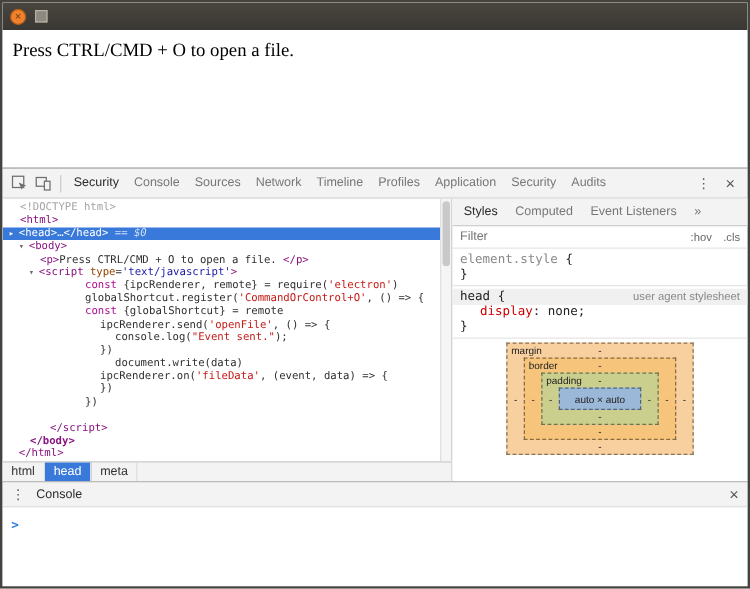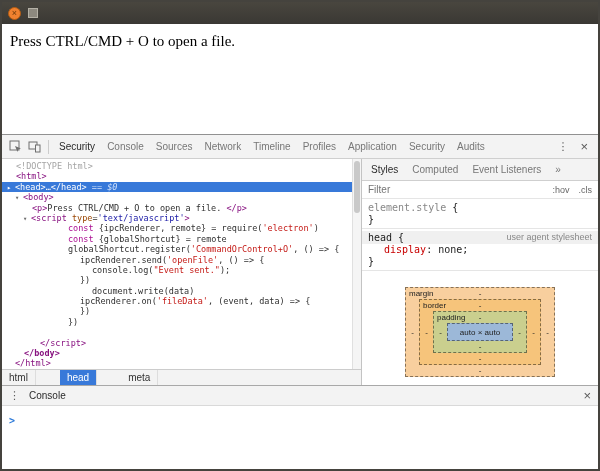--- a/index.html
+++ b/index.html
@@ -43,21 +43,21 @@
   .tk-kw { color: #aa0d91; }
   .tk-str { color: #c41a16; }
   .suffix { color: #888; font-style: italic; }
   .trow.sel { background: #3879d9; }
   .trow.sel span { color: #fff; }
   .trow.sel .suffix { color: #cfe0fa; }
 
   .tree-scrollbar { position: absolute; top: 0; right: 0; bottom: 0; width: 9px; background: #f5f5f5; border-left: 1px solid #e0e0e0; }
   .tree-scrollbar .thumb { position: absolute; top: 2px; left: 1px; width: 6px; height: 52px; background: #c9c9c9; border-radius: 4px; }
 
-  .breadcrumb { flex: 0 0 16px; background: #f3f3f3; border-top: 1px solid #ccc; display: flex; align-items: stretch; font-size: 10px; color: #333; gap: 24px; }
+  .breadcrumb { flex: 0 0 16px; background: #f3f3f3; border-top: 1px solid #ccc; display: flex; align-items: stretch; font-size: 10px; color: #333; }
   .crumb { padding: 0 7px; display: flex; align-items: center; border-right: 1px solid #ddd; }
   .crumb.sel { background: #3879d9; color: #fff; }
 
   
   .styles-panel { flex: 1; display: flex; flex-direction: column; background: #fff; min-width: 0; }
   .styles-tabs { flex: 0 0 22px; background: #f3f3f3; border-bottom: 1px solid #cfcfcf; display: flex; align-items: center; padding: 0 2px; }
   .styles-tab { font-size: 10px; color: #777; padding: 0 7px; }
   .styles-tab.active { color: #2b2b2b; }
   .filter-row { flex: 0 0 18px; border-bottom: 1px solid #e5e5e5; display: flex; align-items: center; padding: 0 6px; }
   .filter-input { border: none; outline: none; font-size: 10px; flex: 1; min-width: 0; color: #333; background: transparent; font-family: "Liberation Sans", sans-serif; }
@@ -68,21 +68,21 @@
   .rule-head { display: flex; align-items: center; padding: 0 6px; height: 13px; line-height: 13px; white-space: pre; }
   .rule-head.gray { background: #f0f0f0; }
   .sel-name.muted { color: #888; }
   .note { margin-left: auto; color: #888; font-size: 9px; font-family: "Liberation Sans", sans-serif; white-space: nowrap; }
   .prop { padding: 0 6px 0 22px; height: 12px; line-height: 12px; white-space: pre; }
   .pname { color: #c80000; }
   .pval { color: #222; }
   .rule-close { padding: 0 6px; height: 12px; line-height: 12px; }
 
   
-  .boxmodel-wrap { display: flex; justify-content: center; margin-top: 16px; }
+  .boxmodel-wrap { display: flex; justify-content: center; margin-top: 3px; }
   .bm { border: 1px dashed rgba(0,0,0,0.45); }
   .bm-top, .bm-bot { position: relative; height: 11px; display: flex; align-items: center; justify-content: center; font-size: 8px; color: #222; }
   .bm-label { position: absolute; left: 3px; top: 1px; font-size: 8px; color: #222; }
   .bm-mid { display: flex; align-items: center; }
   .bm-mid > .bm-dash { width: 13px; display: flex; align-items: center; justify-content: center; font-size: 8px; color: #222; }
   .bm-content { width: 66px; height: 18px; display: flex; align-items: center; justify-content: center; font-size: 8px; border: 1px dashed rgba(0,0,0,0.45); color: #222; white-space: nowrap; }
 
   
   .console-drawer { flex: 1; display: flex; flex-direction: column; border-top: 1px solid #a8a8a8; min-height: 0; }
   .drawer-header { flex: 0 0 20px; background: #f3f3f3; border-bottom: 1px solid #d9d9d9; display: flex; align-items: center; padding: 0 7px; gap: 9px; }
@@ -149,22 +149,22 @@
 
       <div class="elements-panel">
         <div class="tree" id="tree">
           <div class="trow" style="padding-left: 14px;"><span class="tk-doctype">&lt;!DOCTYPE html&gt;</span></div>
             <div class="trow" style="padding-left: 14px;"><span class="tk-tag">&lt;html&gt;</span></div>
             <div class="trow sel" style="padding-left: 5px;"><span class="arrow">▸</span><span class="tk-tag">&lt;head&gt;</span><span class="tk-plain">…</span><span class="tk-tag">&lt;/head&gt;</span><span class="suffix"> == $0</span></div>
             <div class="trow" style="padding-left: 13px;"><span class="arrow">▾</span><span class="tk-tag">&lt;body&gt;</span></div>
             <div class="trow" style="padding-left: 30px;"><span class="tk-tag">&lt;p&gt;</span><span class="tk-plain">Press CTRL/CMD + O to open a file. </span><span class="tk-tag">&lt;/p&gt;</span></div>
             <div class="trow" style="padding-left: 21px;"><span class="arrow">▾</span><span class="tk-tag">&lt;script</span><span class="tk-attr"> type</span><span class="tk-plain">=</span><span class="tk-val">'text/javascript'</span><span class="tk-tag">&gt;</span></div>
             <div class="trow" style="padding-left: 66px;"><span class="tk-kw">const </span><span class="tk-plain">{ipcRenderer, remote} = require(</span><span class="tk-str">'electron'</span><span class="tk-plain">)</span></div>
+            <div class="trow" style="padding-left: 66px;"><span class="tk-plain">globalShortcut.register(</span><span class="tk-str">'CommandOrControl+O'</span><span class="tk-plain">, () =&gt; {</span></div>
             <div class="trow" style="padding-left: 66px;"><span class="tk-kw">const </span><span class="tk-plain">{globalShortcut} = remote</span></div>
-            <div class="trow" style="padding-left: 66px;"><span class="tk-plain">globalShortcut.register(</span><span class="tk-str">'CommandOrControl+O'</span><span class="tk-plain">, () =&gt; {</span></div>
             <div class="trow" style="padding-left: 78px;"><span class="tk-plain">ipcRenderer.send(</span><span class="tk-str">'openFile'</span><span class="tk-plain">, () =&gt; {</span></div>
             <div class="trow" style="padding-left: 90px;"><span class="tk-plain">console.log(</span><span class="tk-str">"Event sent."</span><span class="tk-plain">);</span></div>
             <div class="trow" style="padding-left: 78px;"><span class="tk-plain">})</span></div>
             <div class="trow" style="padding-left: 90px;"><span class="tk-plain">document.write(data)</span></div>
             <div class="trow" style="padding-left: 78px;"><span class="tk-plain">ipcRenderer.on(</span><span class="tk-str">'fileData'</span><span class="tk-plain">, (event, data) =&gt; {</span></div>
             <div class="trow" style="padding-left: 78px;"><span class="tk-plain">})</span></div>
             <div class="trow" style="padding-left: 66px;"><span class="tk-plain">})</span></div>
             <div class="trow" style="padding-left: 0px;">&nbsp;</div>
             <div class="trow" style="padding-left: 38px;"><span class="tk-tag">&lt;/script&gt;</span></div>
             <div class="trow" style="padding-left: 22px; font-weight: bold;"><span class="tk-tag">&lt;/body&gt;</span></div>

